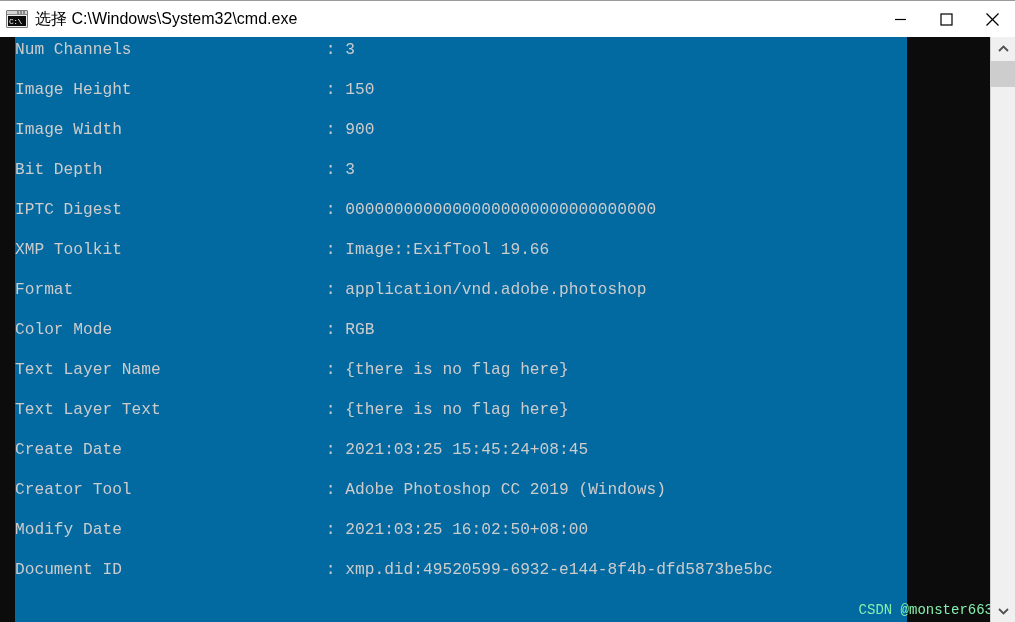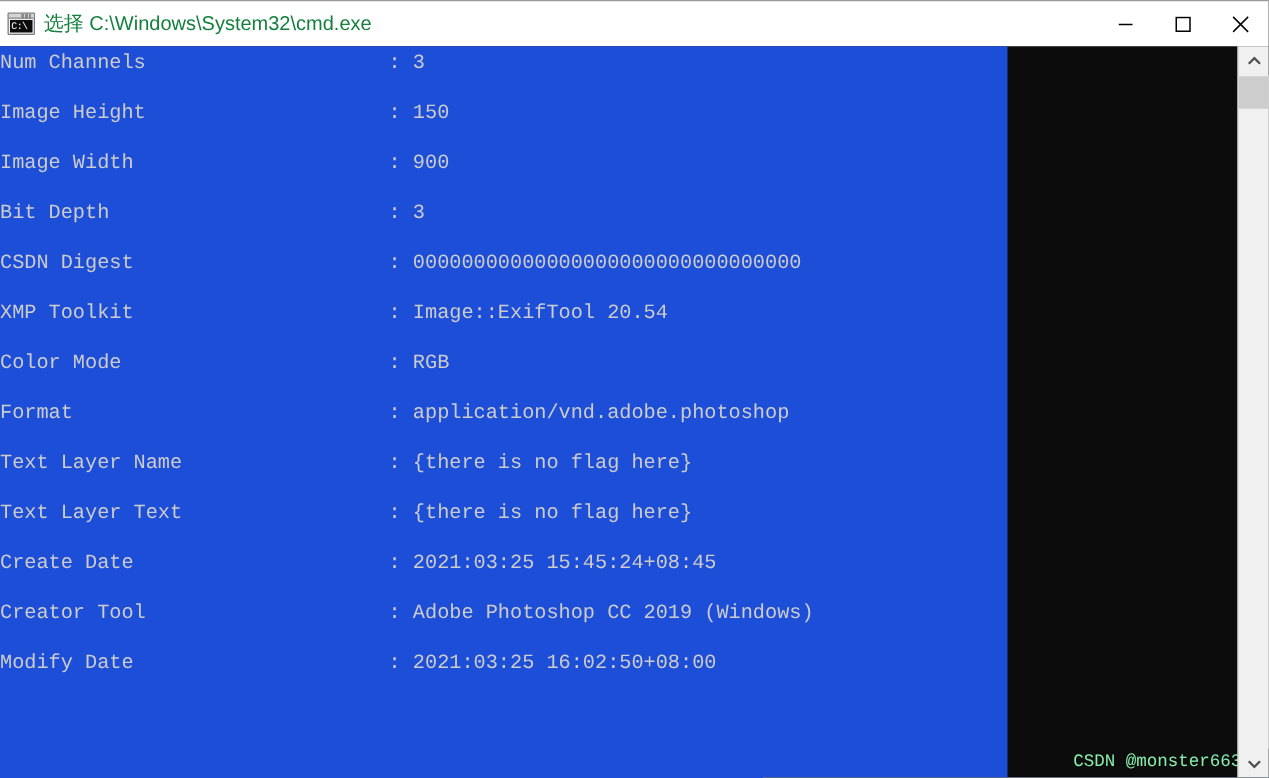--- a/index.html
+++ b/index.html
@@ -77,21 +77,21 @@
     font-family: "Liberation Mono", monospace;
     font-size: 8px;
     line-height: 11px;
     letter-spacing: -0.5px;
     padding-left: 1px;
     box-sizing: border-box;
   }
 
   .title-text {
     font-size: 16px;
-    color: #15803d;
+    color: #000000;
     white-space: nowrap;
     flex: 1 1 auto;
     overflow: hidden;
   }
 
   .win-buttons {
     display: flex;
     align-items: stretch;
     height: 100%;
     flex: 0 0 auto;
@@ -101,25 +101,25 @@
     display: flex;
     align-items: center;
     justify-content: center;
     cursor: default;
   }
   .win-btn svg { display: block; }
 
   
   .console {
     position: absolute;
-    left: 0;
+    left: 15px;
     top: 37px;
-    width: 806px;
+    width: 892px;
     height: 585px;
-    background: #1d4ed8;
+    background: #0369a1;
     overflow: hidden;
     box-sizing: border-box;
   }
 
   .console-text {
     margin: 0;
     padding: 0;
     font-family: "Liberation Mono", monospace;
     font-size: 16.2px;
     line-height: 20px;
@@ -216,29 +216,30 @@
         </svg>
       </div>
     </div>
   </div>
 
   <div class="console">
     <div class="console-text" id="console-text"><span class="line">Num Channels                    : 3</span>
 <span class="line">Image Height                    : 150</span>
 <span class="line">Image Width                     : 900</span>
 <span class="line">Bit Depth                       : 3</span>
-<span class="line">CSDN Digest                     : 00000000000000000000000000000000</span>
-<span class="line">XMP Toolkit                     : Image::ExifTool 20.54</span>
+<span class="line">IPTC Digest                     : 00000000000000000000000000000000</span>
+<span class="line">XMP Toolkit                     : Image::ExifTool 19.66</span>
+<span class="line">Format                          : application/vnd.adobe.photoshop</span>
 <span class="line">Color Mode                      : RGB</span>
-<span class="line">Format                          : application/vnd.adobe.photoshop</span>
 <span class="line">Text Layer Name                 : {there is no flag here}</span>
 <span class="line">Text Layer Text                 : {there is no flag here}</span>
 <span class="line">Create Date                     : 2021:03:25 15:45:24+08:45</span>
 <span class="line">Creator Tool                    : Adobe Photoshop CC 2019 (Windows)</span>
 <span class="line">Modify Date                     : 2021:03:25 16:02:50+08:00</span>
+<span class="line">Document ID                     : xmp.did:49520599-6932-e144-8f4b-dfd5873be5bc</span>
 
 
 
 
 
 
 
 
 
 

